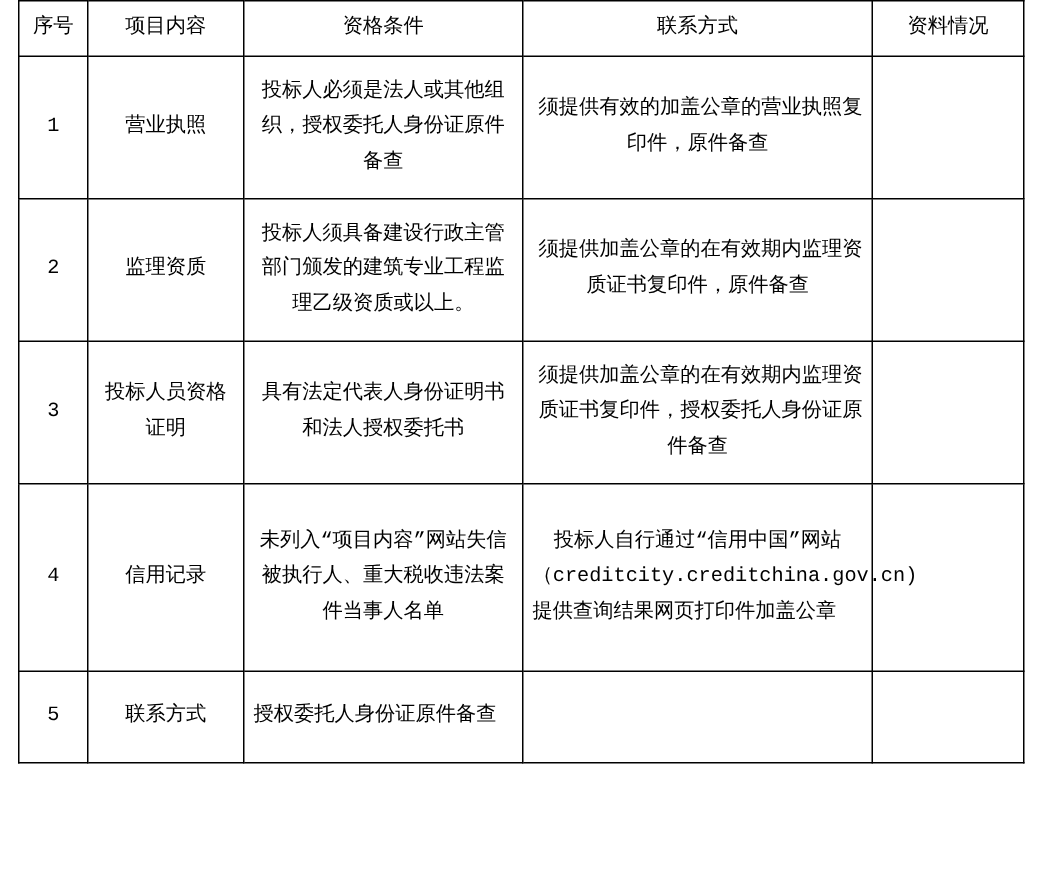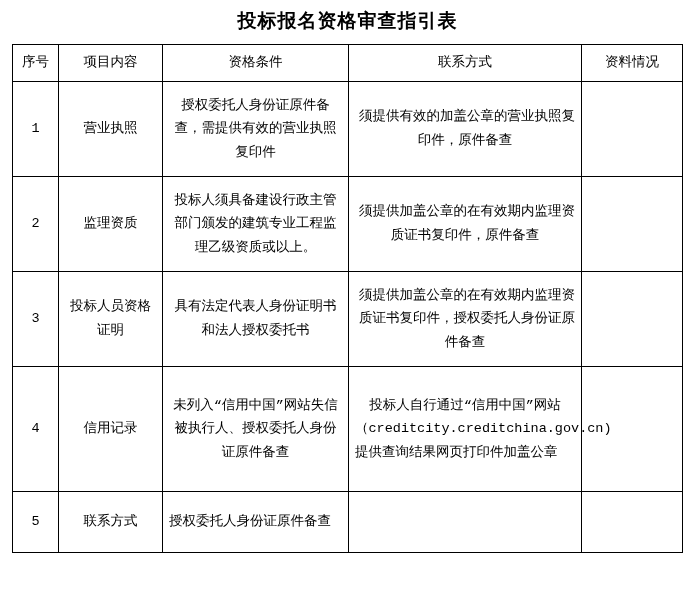--- a/index.html
+++ b/index.html
@@ -71,21 +71,20 @@
   .row-5 td { height: 52px; }
 
   .cell-cond.ta-left { text-align: left; text-align-last: left; }
   .cell-review.ta-center { text-align: right; text-align-last: center; }
 </style>
 </head>
 <body>
 
 <div class="page">
 
-  <div class="doc-title">投标报名资格审查指引表</div>
 
   <table class="form-table">
     <colgroup>
       <col class="col-seq">
       <col class="col-item">
       <col class="col-cond">
       <col class="col-review">
       <col class="col-status">
     </colgroup>
     <tbody>
@@ -93,21 +92,21 @@
         <td>序号</td>
         <td>项目内容</td>
         <td>资格条件</td>
         <td>联系方式</td>
         <td>资料情况</td>
       </tr>
 
       <tr class="row-1">
         <td class="cell-seq">1</td>
         <td class="cell-item">营业执照</td>
-        <td class="cell-cond">授权委托人身份证原件备查，需提供有效的营业执照复印件</td>
+        <td class="cell-cond">投标人必须是法人或其他组织，授权委托人身份证原件备查</td>
         <td class="cell-review ta-center">须提供有效的加盖公章的营业执照复印件，原件备查</td>
         <td class="cell-status"></td>
       </tr>
 
       <tr class="row-2">
         <td class="cell-seq">2</td>
         <td class="cell-item">监理资质</td>
         <td class="cell-cond">投标人须具备建设行政主管部门颁发的建筑专业工程监理乙级资质或以上。</td>
         <td class="cell-review ta-center">须提供加盖公章的在有效期内监理资质证书复印件，原件备查</td>
         <td class="cell-status"></td>
@@ -117,21 +116,21 @@
         <td class="cell-seq">3</td>
         <td class="cell-item">投标人员资格证明</td>
         <td class="cell-cond">具有法定代表人身份证明书和法人授权委托书</td>
         <td class="cell-review ta-center">须提供加盖公章的在有效期内监理资质证书复印件，授权委托人身份证原件备查</td>
         <td class="cell-status"></td>
       </tr>
 
       <tr class="row-4">
         <td class="cell-seq">4</td>
         <td class="cell-item">信用记录</td>
-        <td class="cell-cond">未列入“信用中国”网站失信被执行人、授权委托人身份证原件备查</td>
+        <td class="cell-cond">未列入“项目内容”网站失信被执行人、重大税收违法案件当事人名单</td>
         <td class="cell-review">投标人自行通过“信用中国”网站（creditcity.creditchina.gov.cn)提供查询结果网页打印件加盖公章</td>
         <td class="cell-status"></td>
       </tr>
 
       <tr class="row-5">
         <td class="cell-seq">5</td>
         <td class="cell-item">联系方式</td>
         <td class="cell-cond ta-left">授权委托人身份证原件备查</td>
         <td class="cell-review ta-center"></td>
         <td class="cell-status"></td>

